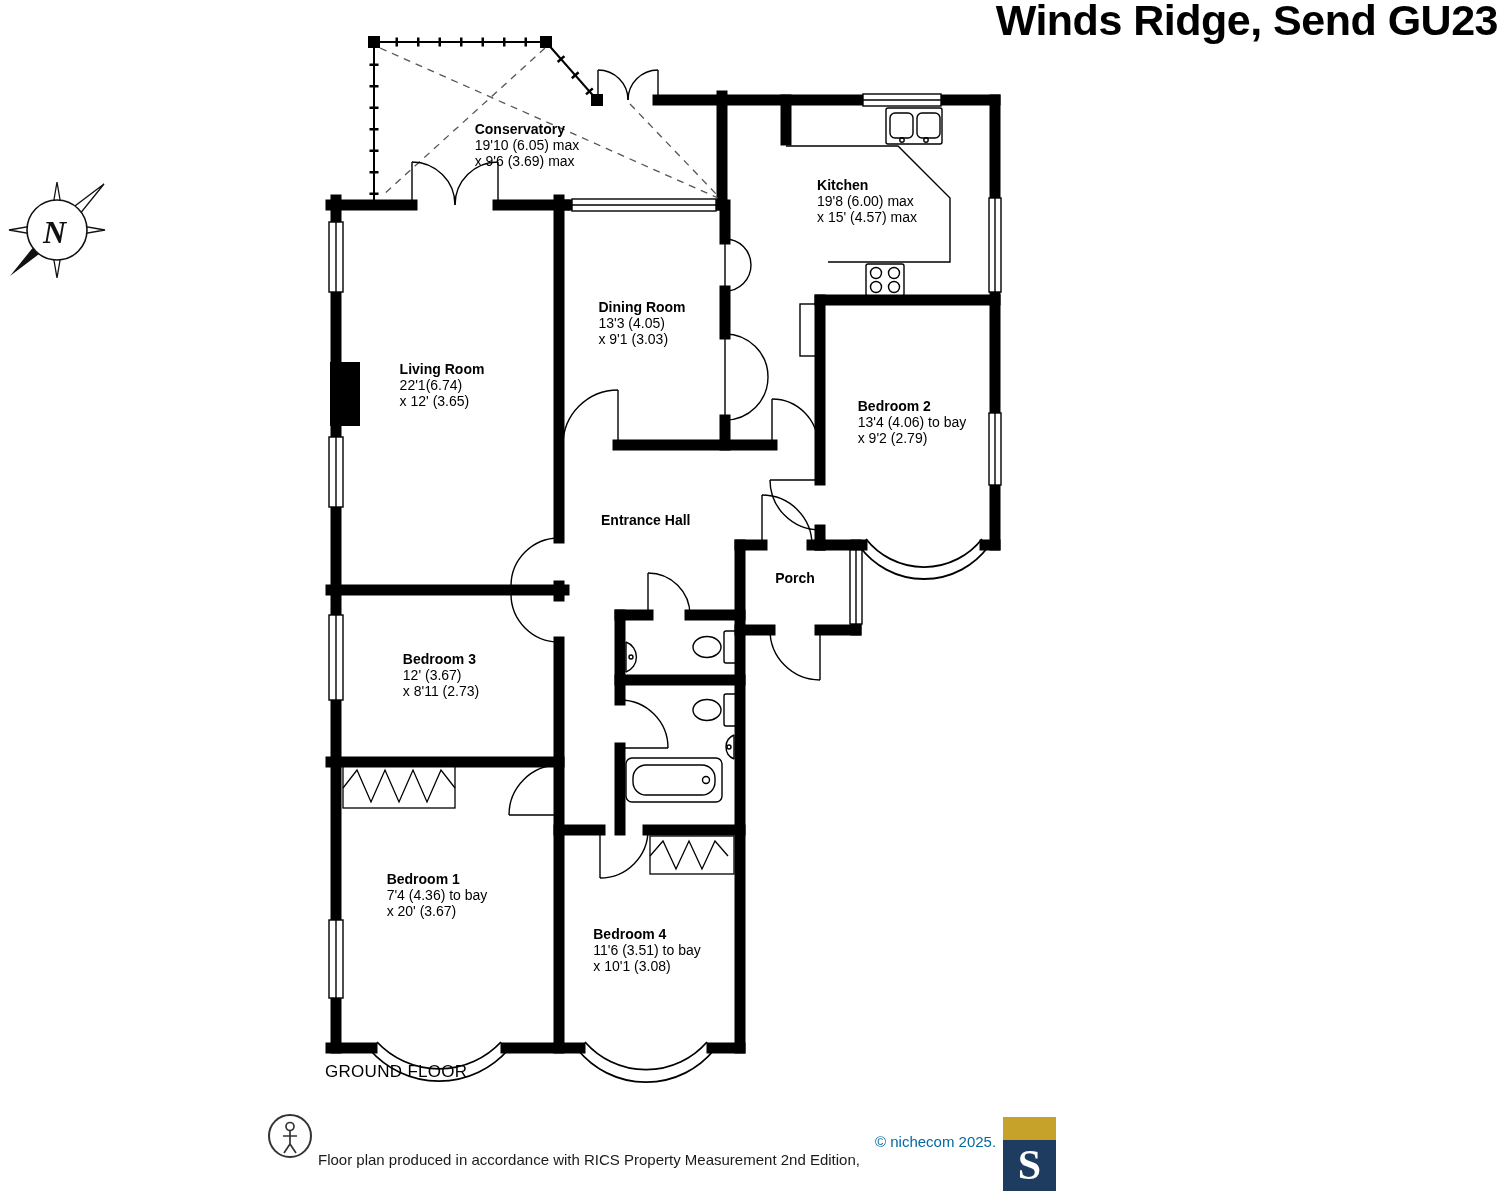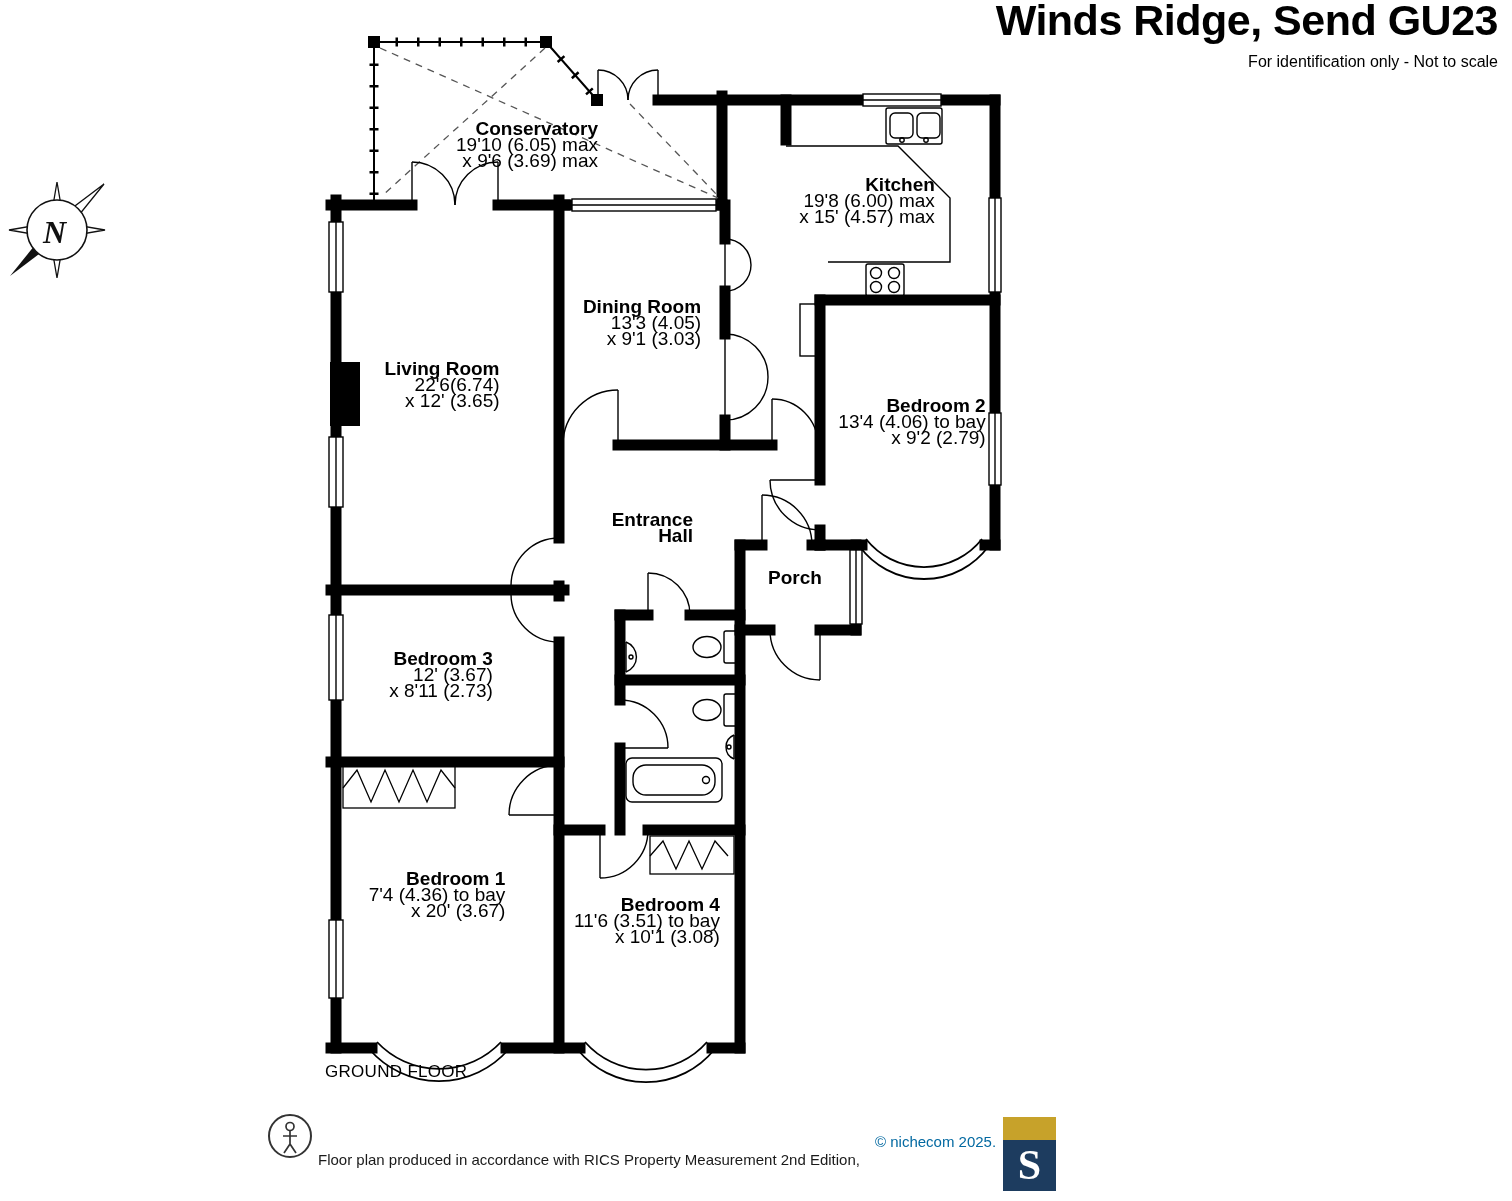--- a/index.html
+++ b/index.html
@@ -8,22 +8,22 @@
     font-family:"Liberation Sans", sans-serif;color:#000;
   }
   .page{position:absolute;inset:0;}
   .plan-svg{position:absolute;left:0;top:0;width:1512px;height:1201px;}
 
   .title-block{position:absolute;top:-4px;right:14px;text-align:right;}
   .title-block h1{margin:0;font-size:43px;line-height:48px;font-weight:bold;letter-spacing:-0.5px;}
   .title-block .area{font-size:26px;margin-top:5px;}
   .title-block .note{font-size:16px;margin-top:9px;}
 
-  .room-label{position:absolute;transform:translateX(-50%);text-align:right;
-    font-size:19px;line-height:16px;white-space:nowrap;}
+  .room-label{position:absolute;transform:translateX(-50%);text-align:left;
+    font-size:14px;line-height:16px;white-space:nowrap;}
   .room-label .rn{font-weight:bold;}
   .room-label.wrap{white-space:normal;width:92px;}
 
   .floor-label{position:absolute;left:325px;top:1062px;font-size:17px;font-weight:normal;letter-spacing:0.3px;}
 
   .foot-text{position:absolute;left:318px;top:1114px;font-size:15px;line-height:18.5px;color:#1a1a1a;white-space:pre;}
   .copyright{position:absolute;left:875px;top:1133px;font-size:15px;color:#0369a1;}
 
   .s-logo{position:absolute;left:1003px;top:1117px;width:53px;height:74px;}
   .s-logo .s-top{position:absolute;left:0;top:0;width:100%;height:23px;background:#c7a22a;}
@@ -268,41 +268,40 @@
 
     <g stroke="#333" fill="none">
       <circle cx="290" cy="1136" r="21" stroke-width="2"></circle>
       <circle cx="290" cy="1126.5" r="4" stroke-width="1.7"></circle>
       <path d="M290,1130.5 V1144 M283,1136 H297 M290,1144 L284,1153 M290,1144 L296,1153" stroke-width="1.7"></path>
     </g>
   </svg>
 
   <header class="title-block">
     <h1>Winds Ridge, Send GU23</h1>
-    <div class="note">For identification only - Not to scale</div>
   </header>
 
   <div class="room-label" style="left:527px;top:121px">
     <div class="rn">Conservatory</div>
     <div class="rd">19'10 (6.05) max</div>
     <div class="rd">x 9'6 (3.69) max</div>
   </div>
   <div class="room-label" style="left:867px;top:177px">
     <div class="rn">Kitchen</div>
     <div class="rd">19'8 (6.00) max</div>
     <div class="rd">x 15' (4.57) max</div>
   </div>
   <div class="room-label" style="left:642px;top:299px">
     <div class="rn">Dining Room</div>
     <div class="rd">13'3 (4.05)</div>
     <div class="rd">x 9'1 (3.03)</div>
   </div>
   <div class="room-label" style="left:442px;top:361px">
     <div class="rn">Living Room</div>
-    <div class="rd">22'6(6.74)</div>
+    <div class="rd">22'1(6.74)</div>
     <div class="rd">x 12' (3.65)</div>
   </div>
   <div class="room-label" style="left:912px;top:398px">
     <div class="rn">Bedroom 2</div>
     <div class="rd">13'4 (4.06) to bay</div>
     <div class="rd">x 9'2 (2.79)</div>
   </div>
   <div class="room-label wrap" style="left:647px;top:512px">
     <div class="rn">Entrance Hall</div>
   </div>
@@ -312,21 +311,21 @@
   <div class="room-label" style="left:441px;top:651px">
     <div class="rn">Bedroom 3</div>
     <div class="rd">12' (3.67)</div>
     <div class="rd">x 8'11 (2.73)</div>
   </div>
   <div class="room-label" style="left:437px;top:871px">
     <div class="rn">Bedroom 1</div>
     <div class="rd">7'4 (4.36) to bay</div>
     <div class="rd">x 20' (3.67)</div>
   </div>
-  <div class="room-label" style="left:647px;top:897px">
+  <div class="room-label" style="left:647px;top:926px">
     <div class="rn">Bedroom 4</div>
     <div class="rd">11'6 (3.51) to bay</div>
     <div class="rd">x 10'1 (3.08)</div>
   </div>
 
   <div class="floor-label">GROUND FLOOR</div>
 
   <div class="foot-text">
     <div>Floor plan produced in accordance with RICS Property Measurement 2nd Edition,</div>
     

